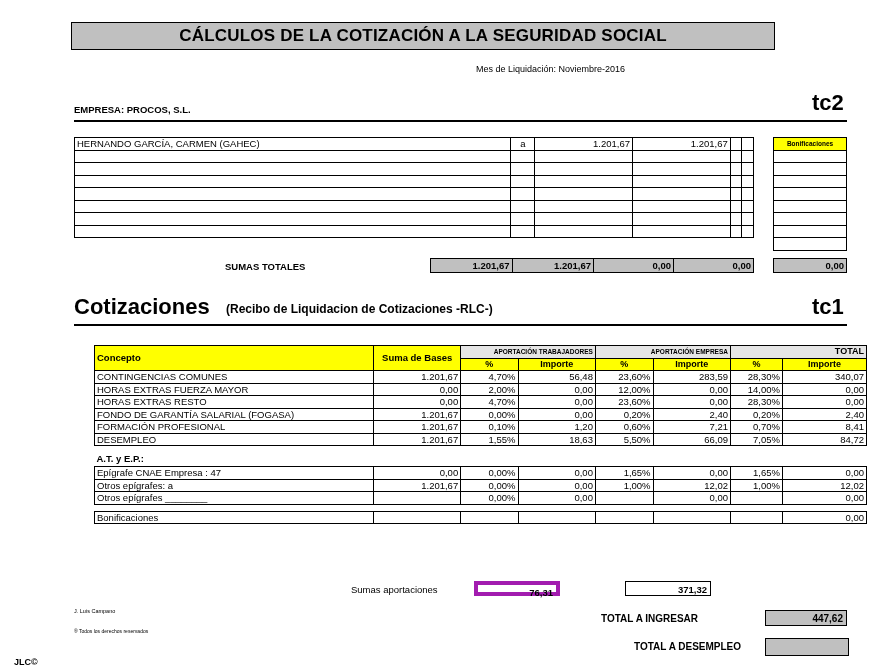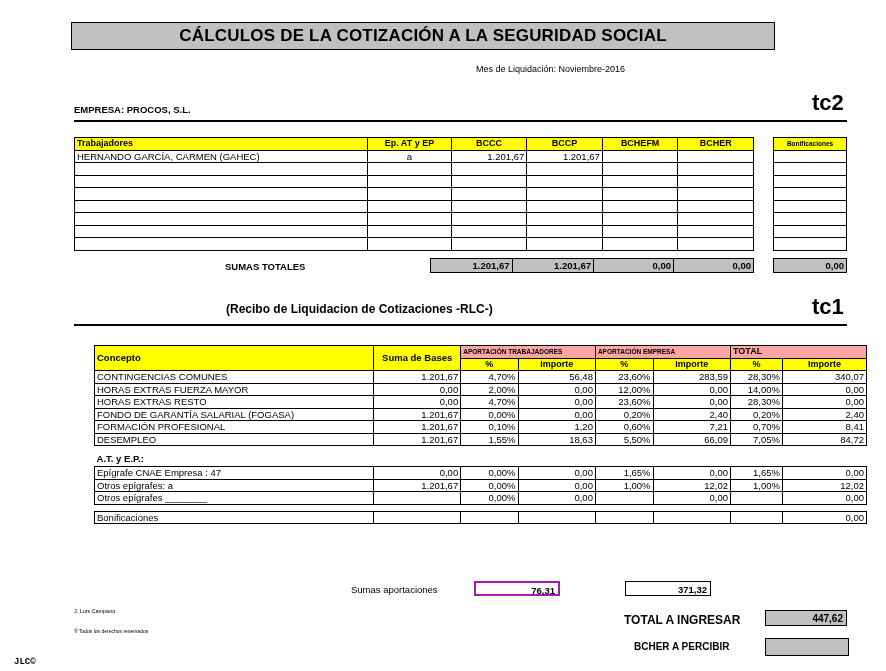--- a/index.html
+++ b/index.html
@@ -70,66 +70,58 @@
   .cot-wrap{position:absolute;left:74px;top:345px;}
   .cot-wrap table{width:773px;margin-left:20px;}
   .cot-wrap .k0{width:287px;}
   .cot-wrap .k1{width:85px;}
   .cot-wrap .k2{width:54px;}
   .cot-wrap .k3{width:75px;}
   .cot-wrap .k4{width:54px;}
   .cot-wrap .k5{width:75px;}
   .cot-wrap .k6{width:48px;}
   .cot-wrap .k7{width:82px;}
-  .grp{background:#fca5a5;font-weight:bold;font-size:6.5px;text-align:left;}
+  .grp{background:#e5e5e5;font-weight:bold;font-size:6.5px;text-align:right;}
   .sub{background:#ffff00;font-weight:bold;font-size:9px;text-align:center;}
   .concept-hdr{background:#ffff00;font-weight:bold;font-size:9.5px;vertical-align:middle;}
   .atep{font-size:9.5px;font-weight:bold;border:none;background:#fff;height:14px;}
   .spacer td{border:none;height:6px;}
 
   
   .sumas-ap-label{position:absolute;left:351px;top:584px;font-size:9.5px;}
-  .box-trab{position:absolute;left:474px;top:581px;width:86px;height:15px;border:2px solid #a21caf;
+  .box-trab{position:absolute;left:474px;top:581px;width:86px;height:15px;border:4px solid #a21caf;
     font-size:9.5px;font-weight:bold;text-align:right;line-height:15px;padding-right:3px;box-sizing:border-box;}
   .box-emp{position:absolute;left:625px;top:581px;width:86px;height:15px;border:1px solid #000;
     font-size:9.5px;font-weight:bold;text-align:right;line-height:15px;padding-right:3px;box-sizing:border-box;}
-  .tot-ingr-label{position:absolute;left:624px;top:613px;font-size:12px;font-weight:bold;}
+  .tot-ingr-label{position:absolute;left:601px;top:613px;font-size:10px;font-weight:bold;}
   .tot-ingr-box{position:absolute;left:765px;top:610px;width:82px;height:16px;border:1px solid #000;
     background:#c0c0c0;font-size:10px;font-weight:bold;text-align:right;line-height:16px;padding-right:3px;box-sizing:border-box;}
   .tot-perc-label{position:absolute;left:634px;top:641px;font-size:10px;font-weight:bold;}
   .tot-perc-box{position:absolute;left:765px;top:638px;width:82px;height:16px;border:1px solid #000;
     background:#c0c0c0;}
   .credit1{position:absolute;left:74px;top:608px;font-size:5.5px;}
   .credit2{position:absolute;left:74px;top:628px;font-size:5px;}
-  .jlc{position:absolute;left:14px;top:657px;font-size:9px;font-weight:bold;font-family:Liberation Mono, monospace;}
+  .jlc{position:absolute;left:14px;top:657px;font-size:9px;font-weight:bold;}
 </style>
 </head>
 <body>
 
 <div class="sheet">
 
   <div class="title-bar">CÁLCULOS DE LA COTIZACIÓN A LA SEGURIDAD SOCIAL</div>
 
   <div class="company">EMPRESA: PROCOS, S.L.</div>
   <div class="period">Mes de Liquidación: Noviembre-2016</div>
 
   <div class="sec sec-bases-code">tc2</div>
   <div class="rule rule-bases"></div>
 
   <div class="bases-wrap">
     <table>
       <tbody>
-          <tr>
-        <td class="hdr c0">Trabajadores</td>
-        <td class="hdr c1 ctr">Ep.  AT y EP</td>
-        <td class="hdr c2 ctr">BCCC</td>
-        <td class="hdr c3 ctr">BCCP</td>
-        <td class="hdr c4 ctr">BCHEFM</td>
-        <td class="hdr c5 ctr">BCHER</td>
-      </tr>
       <tr>
         <td>HERNANDO GARCÍA, CARMEN  (GAHEC)</td>
         <td class="ctr">a</td>
         <td class="num">1.201,67</td>
         <td class="num">1.201,67</td>
         <td class="num"></td>
         <td class="num"></td>
       </tr>
       <tr class="empty">
             <td></td>
@@ -241,20 +233,21 @@
   <div class="sumas-bonif">
     <table>
       <tbody>
           <tr>
         <td class="num">0,00</td>
       </tr>
     </tbody>
       </table>
   </div>
 
+  <div class="sec sec-cot">Cotizaciones</div>
   <div class="sec-cot-sub sec">(Recibo de Liquidacion de Cotizaciones -RLC-)</div>
   <div class="sec sec-cot-code">tc1</div>
   <div class="rule rule-cot"></div>
 
   <div class="cot-wrap">
     <table>
       <tbody>
           <tr>
         <td class="concept-hdr k0" rowspan="2">Concepto</td>
         <td class="concept-hdr k1 ctr" rowspan="2">Suma de Bases</td>
@@ -388,20 +381,20 @@
       </table>
   </div>
 
   <div class="sumas-ap-label">Sumas aportaciones</div>
   <div class="box-trab">76,31</div>
   <div class="box-emp">371,32</div>
 
   <div class="tot-ingr-label">TOTAL A INGRESAR</div>
   <div class="tot-ingr-box">447,62</div>
 
-  <div class="tot-perc-label">BCHER A PERCIBIR</div>
+  <div class="tot-perc-label">TOTAL A DESEMPLEO</div>
   <div class="tot-perc-box"></div>
 
   <div class="credit1">J. Luis Campano</div>
   <div class="credit2">® Todos los derechos reservados</div>
   <div class="jlc">JLC©</div>
 
 </div>
 
 </body></html>

